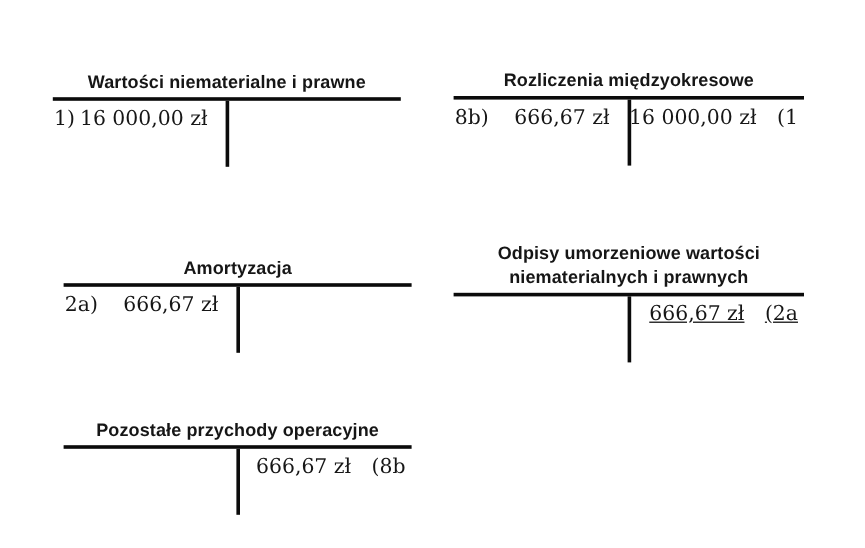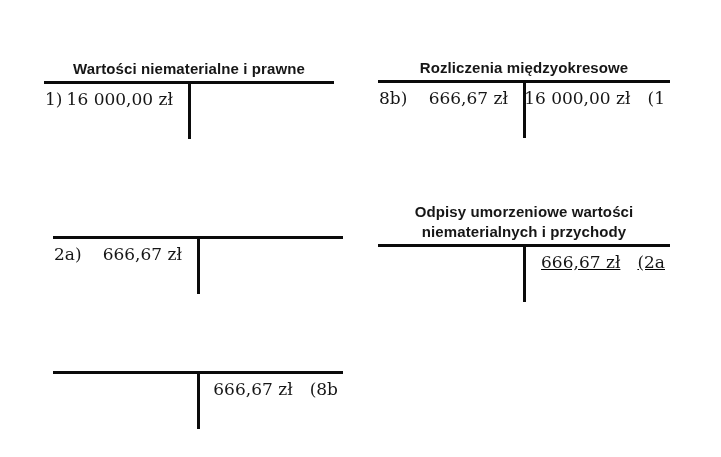--- a/index.html
+++ b/index.html
@@ -106,52 +106,60 @@
         <span>666,67 zł</span>
       </div>
       <div class="t-half t-credit">
         <span>16 000,00 zł</span>
         <span>(1</span>
       </div>
     </div>
   </div>
 
   <div class="t-account" style="left:53px; top:236px; width:290px;">
+    <div class="t-title">
+      <div>Amortyzacja</div>
+
+    </div>
     <div class="t-body">
       <div class="vline"></div>
       <div class="t-half t-debit">
         <span>2a)</span>
         <span>666,67 zł</span>
       </div>
       <div class="t-half t-credit">
         
         
       </div>
     </div>
   </div>
 
   <div class="t-account" style="left:378px; top:244px; width:292px;text-decoration:underline;">
     <div class="t-title">
       <div>Odpisy umorzeniowe wartości</div>
-      <div>niematerialnych i przychody</div>
+      <div>niematerialnych i prawnych</div>
     </div>
     <div class="t-body">
       <div class="vline"></div>
       <div class="t-half t-debit">
         
         
       </div>
       <div class="t-half t-credit">
         <span>666,67 zł</span>
         <span>(2a</span>
       </div>
     </div>
   </div>
 
   <div class="t-account" style="left:53px; top:371px; width:290px;">
+    <div class="t-title">
+      <div>Pozostałe przychody operacyjne</div>
+
+    </div>
     <div class="t-body">
       <div class="vline"></div>
       <div class="t-half t-debit">
         
         
       </div>
       <div class="t-half t-credit">
         <span>666,67 zł</span>
         <span>(8b</span>
       </div>

